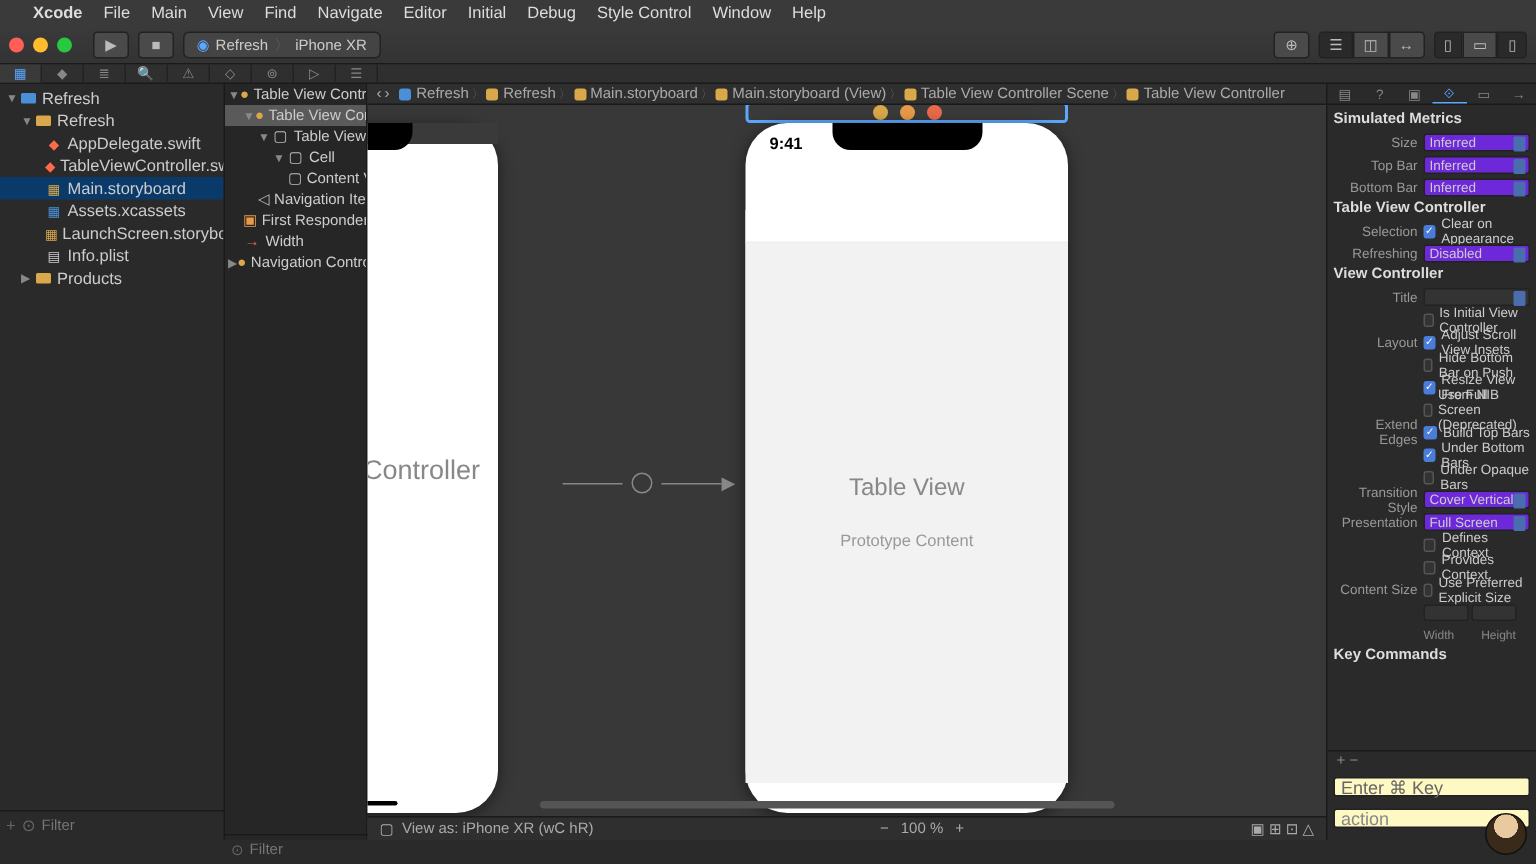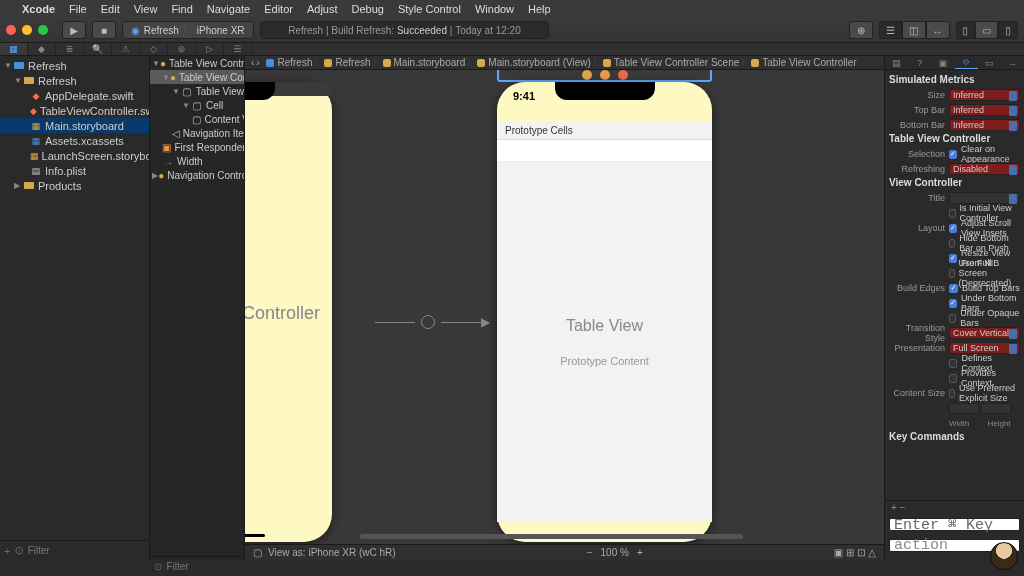--- a/index.html
+++ b/index.html
@@ -57,21 +57,21 @@
 .outline .node { height: 14px; }
 .outline .sel { background: #5a5a5a; }
 
 
 .canvas-wrap { flex: 1; display: flex; flex-direction: column; background: #383838; }
 .crumb-bar { height: 14px; background: #2f2f2f; border-bottom: 1px solid #1a1a1a; display: flex; align-items: center; padding: 0 6px; font-size: 10px; color: #aaa; gap: 2px; }
 .crumb-bar .arr { color: #666; font-size: 8px; }
 .crumb-item { display: flex; align-items: center; gap: 3px; }
 .crumb-icon { width: 8px; height: 8px; border-radius: 2px; }
 .canvas { flex: 1; position: relative; overflow: hidden; }
-.phone { position: absolute; width: 215px; height: 460px; background: #fef9c3; border-radius: 28px; box-shadow: 0 2px 10px rgba(0,0,0,.5); }
+.phone { position: absolute; width: 215px; height: 460px; background: #ffffff; border-radius: 28px; box-shadow: 0 2px 10px rgba(0,0,0,.5); }
 .phone.left { left: -128px; top: 12px; }
 .phone.right { left: 252px; top: 12px; }
 .notch { position: absolute; top: 0; left: 50%; transform: translateX(-50%); width: 100px; height: 18px; background: #000; border-radius: 0 0 12px 12px; }
 .phone .statusb { position: absolute; top: 8px; left: 16px; color: #000; font-size: 11px; font-weight: 600; }
 .phone .section-h { position: absolute; top: 40px; left: 0; right: 0; height: 18px; background: #f2f2f2; color: #333; font-size: 10px; padding: 3px 8px; border-bottom: 1px solid #ddd; }
 .phone .cell-row { position: absolute; top: 58px; left: 0; right: 0; height: 22px; background: #fff; border-bottom: 1px solid #eee; }
 .phone .body { position: absolute; top: 80px; left: 0; right: 0; bottom: 20px; background: #f2f2f2; display: flex; flex-direction: column; align-items: center; justify-content: center; color: #999; }
 .phone .body h3 { color: #888; font-size: 16px; font-weight: 500; }
 .phone .body p { font-size: 11px; margin-top: 20px; }
 .phone.left .lbl { position: absolute; top: 48%; right: 12px; color: #888; font-size: 18px; font-weight: 500; }
@@ -91,66 +91,63 @@
 
 .inspector { width: 140px; background: #2a2a2a; border-left: 1px solid #1a1a1a; display: flex; flex-direction: column; font-size: 10px; padding-bottom: 4px; }
 .insp-tabs { height: 14px; display: flex; border-bottom: 1px solid #1a1a1a; }
 .insp-tab { flex: 1; display: flex; align-items: center; justify-content: center; color: #888; font-size: 9px; }
 .insp-tab.active { color: #5aa7ff; border-bottom: 1px solid #5aa7ff; }
 .insp-body { flex: 1; overflow: auto; padding: 4px 4px; }
 .insp-h { font-weight: 700; color: #ddd; margin: 0 0 3px; font-size: 10px; }
 .insp-row { display: flex; align-items: center; height: 14px; margin-bottom: 1px; }
 .insp-row .lbl { width: 60px; text-align: right; color: #999; padding-right: 4px; font-size: 9px; }
 .insp-row .val { flex: 1; }
-.popup { background: #7f1d1d; border: 1px solid #222; border-radius: 2px; height: 12px; display: flex; align-items: center; padding: 0 3px; font-size: 9px; color: #ccc; position: relative; }
+.popup { background: #6d28d9; border: 1px solid #222; border-radius: 2px; height: 12px; display: flex; align-items: center; padding: 0 3px; font-size: 9px; color: #ccc; position: relative; }
 .popup::after { content: ''; position: absolute; right: 2px; top: 1px; width: 8px; height: 10px; background: #4a6dad; border-radius: 1px; }
 .chk { display: flex; align-items: center; gap: 4px; font-size: 9px; color: #ccc; }
 .chk .box { width: 9px; height: 9px; border: 1px solid #555; border-radius: 2px; background: #333; display: flex; align-items: center; justify-content: center; font-size: 7px; }
 .chk .box.on { background: #4a7dd9; border-color: #4a7dd9; color: #fff; }
 .numfield { display: flex; gap: 2px; }
 .numfield .nf { width: 30px; height: 11px; background: #333; border: 1px solid #222; border-radius: 2px; font-size: 8px; display: flex; align-items: center; justify-content: center; color: #666; }
 .addbar { height: 14px; border-top: 1px solid #1a1a1a; display: flex; align-items: center; padding: 0 6px; color: #888; }
-.keyfield { margin: 4px; height: 13px; background: #ffffff; border: 1px solid #222; border-radius: 2px; display: flex; align-items: center; padding: 0 4px; color: #666; font-size: 15px; font-family: Liberation Mono, monospace; }
+.keyfield { margin: 4px; height: 13px; background: #fef9c3; border: 1px solid #222; border-radius: 2px; display: flex; align-items: center; padding: 0 4px; color: #666; font-size: 12px; }
 .avatar { position: fixed; right: 6px; bottom: 6px; width: 28px; height: 28px; border-radius: 50%; background: radial-gradient(circle at 50% 30%, #e8c9a0 35%, #3a2a1a 36%); border: 1px solid #111; }
 </style>
 </head>
 <body>
 
 <div class="menubar">
   <span class="apple"></span>
   <span class="app">Xcode</span>
   <span>File</span>
-  <span>Edit</span>
+  <span>Main</span>
   <span>View</span>
   <span>Find</span>
   <span>Navigate</span>
   <span>Editor</span>
-  <span>Adjust</span>
+  <span>Initial</span>
   <span>Debug</span>
   <span>Style Control</span>
   <span>Window</span>
   <span>Help</span>
 </div>
 
 <div class="toolbar">
   <div class="traffic">
     <div class="dot red"></div>
     <div class="dot yellow"></div>
     <div class="dot green"></div>
   </div>
   <div class="btn icon">▶</div>
   <div class="btn icon">■</div>
   <div class="scheme">
     <span style="color:#5aa7ff">◉</span>
     <span>Refresh</span>
     <span class="sep">〉</span>
     <span>iPhone XR</span>
-  </div>
-  <div class="status-pill">
-    <span>Refresh | Build Refresh:</span>&nbsp;<b>Succeeded</b>&nbsp;|&nbsp;<span>Today at 12:20</span>
   </div>
   <div style="flex:1"></div>
   <div class="btn icon">⊕</div>
   <div class="seg">
     <div class="btn active">☰</div>
     <div class="btn">◫</div>
     <div class="btn">↔</div>
   </div>
   <div class="seg">
     <div class="btn active">▯</div>
@@ -325,21 +322,20 @@
 
       <div class="sel-bar">
         <div class="chip" style="background:#d9a84a"></div>
         <div class="chip" style="background:#e89a4a"></div>
         <div class="chip" style="background:#e86a4a"></div>
       </div>
 
       <div class="phone right">
         <div class="notch"></div>
         <div class="statusb">9:41</div>
-        <div class="section-h">Prototype Cells</div>
         <div class="cell-row"></div>
         <div class="body">
           <h3>Table View</h3>
           <p>Prototype Content</p>
         </div>
         <div class="homebar"></div>
       </div>
       <div class="bottom-scroll">
           <div class="thumb"></div>
         </div>
@@ -454,21 +450,21 @@
       <div class="insp-row">
           <div class="lbl"></div>
           <div class="val">
             <div class="chk">
               <span class="box"></span>
               <span>Use Full Screen (Deprecated)</span>
             </div>
           </div>
         </div>
       <div class="insp-row">
-          <div class="lbl">Build Edges</div>
+          <div class="lbl">Extend Edges</div>
           <div class="val">
             <div class="chk">
               <span class="box on">✓</span>
               <span>Build Top Bars</span>
             </div>
           </div>
         </div>
       <div class="insp-row">
           <div class="lbl"></div>
           <div class="val">

